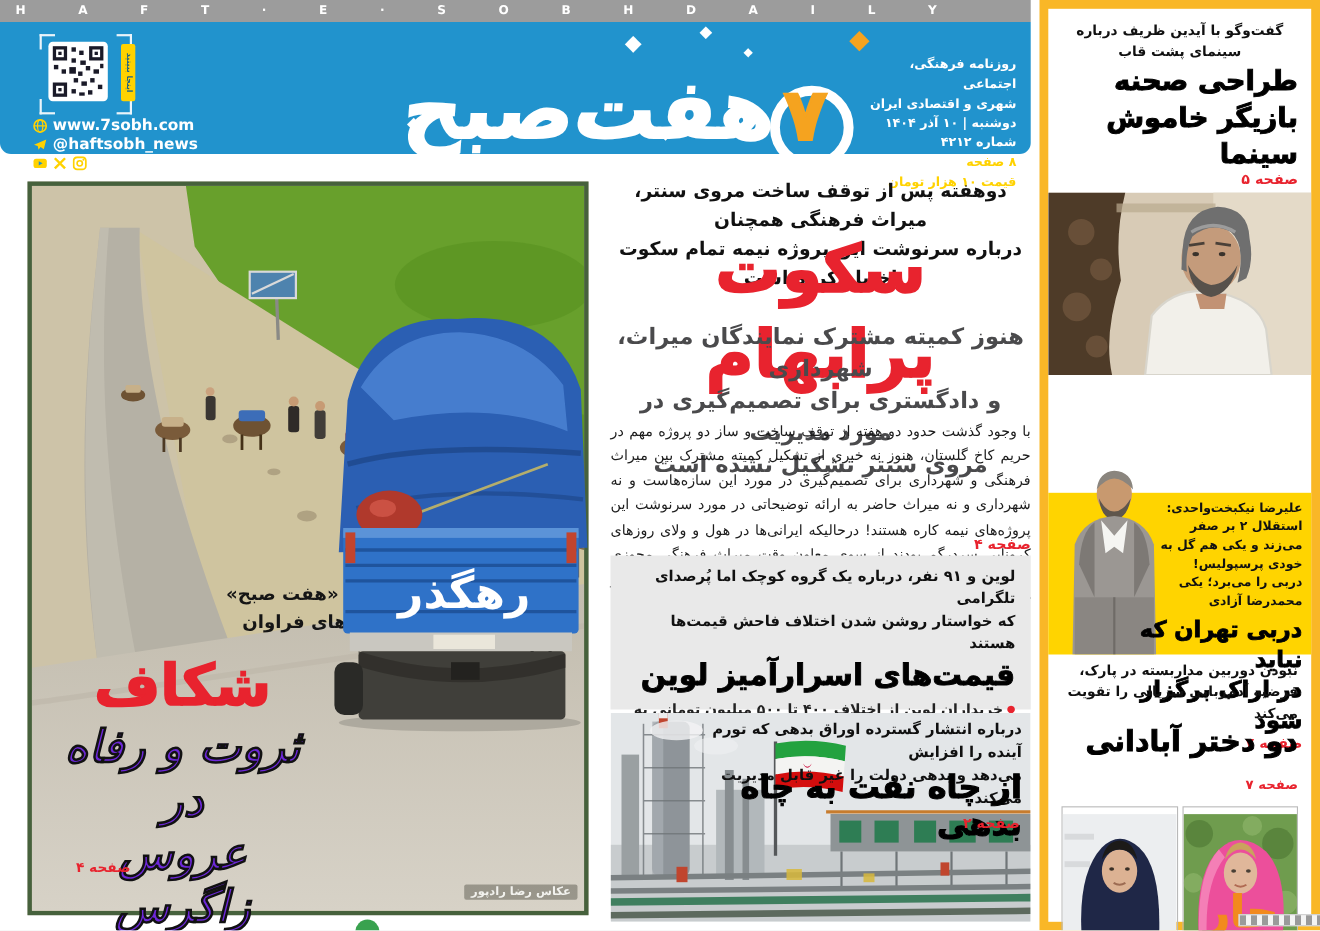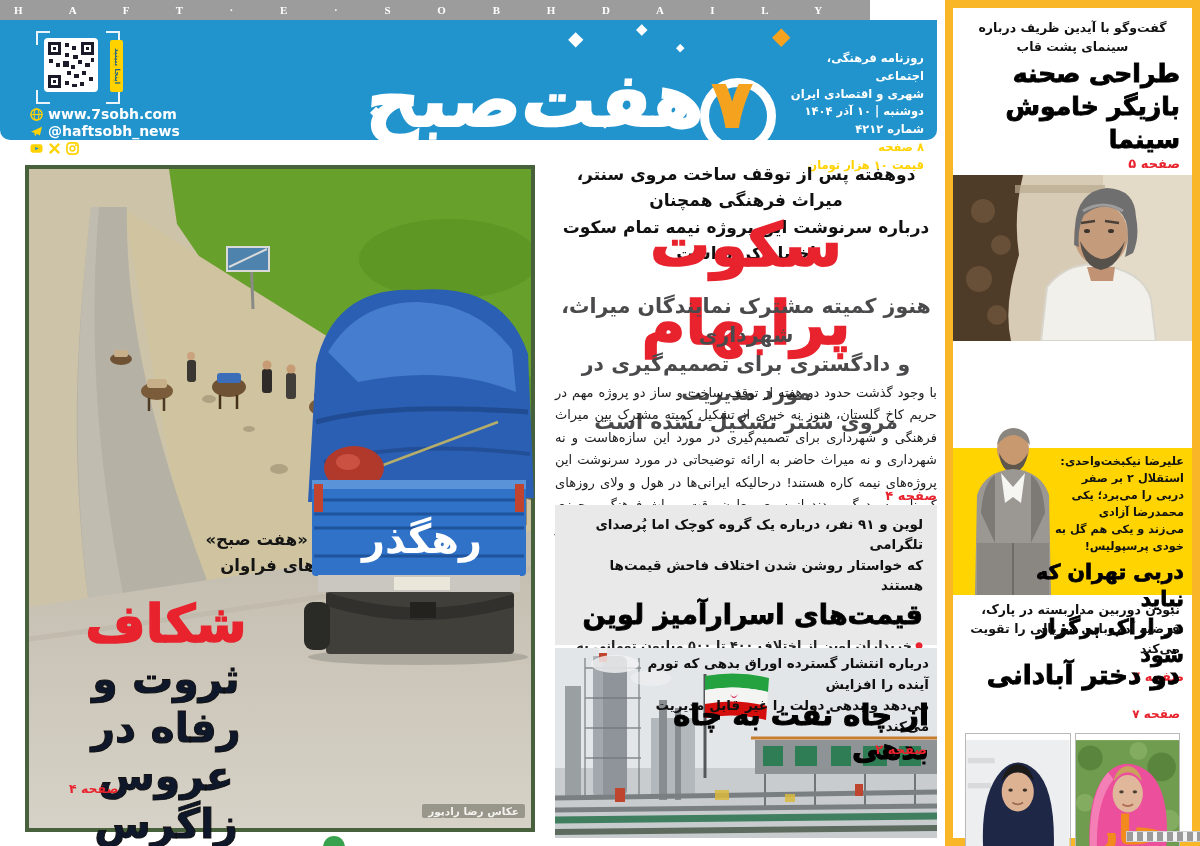--- a/index.html
+++ b/index.html
@@ -1,23 +1,23 @@
 <!DOCTYPE html>
 <html lang="fa"><head>
 <meta charset="utf-8">
 <style>
   html,body{margin:0;padding:0;background:#f2f2f2;}
   .page{position:relative;width:1200px;height:846px;background:#ffffff;overflow:hidden;
         font-family:"DejaVu Sans","Liberation Sans",sans-serif;}
   .abs{position:absolute;}
   .fa{direction:rtl;unicode-bidi:isolate;}
   
-  .topbar{left:0;top:0;width:870px;height:20px;background:#9c9c9c;color:#fff;
+  .topbar{left:0;top:0;width:937px;height:20px;background:#9c9c9c;color:#fff;
           font-size:11px;font-weight:bold;line-height:20px;padding:0 14px;box-sizing:border-box;
-          word-spacing:42px;white-space:nowrap;overflow:hidden;letter-spacing:1px;font-family:Liberation Serif, serif;}
+          word-spacing:42px;white-space:nowrap;overflow:hidden;letter-spacing:1px;}
   .banner{left:0;top:20px;width:937px;height:120px;background:#2193cd;border-radius:0 0 10px 10px;}
   .qrwrap{left:36px;top:14px;width:70px;height:66px;}
   .qrbox{position:absolute;left:8px;top:4px;width:54px;height:54px;background:#fff;border-radius:4px;padding:3px;box-sizing:border-box;}
   .corner{position:absolute;width:12px;height:12px;border:2px solid #eaf4fa;}
   .c-tl{left:0;top:-3px;border-right:none;border-bottom:none;}
   .c-tr{right:-14px;top:-3px;border-left:none;border-bottom:none;}
   .c-bl{left:0;bottom:-4px;border-right:none;border-top:none;}
   .c-br{right:-14px;bottom:-4px;border-left:none;border-top:none;}
   .qrtag{position:absolute;left:74px;top:6px;width:13px;height:52px;background:#ffd200;border-radius:2px;
          color:#1a5f86;font-size:7px;font-weight:bold;writing-mode:vertical-rl;text-align:center;line-height:13px;}
@@ -53,21 +53,21 @@
   .debt{left:555px;top:648px;width:382px;height:190px;overflow:hidden;}
   .debt-k{position:absolute;top:5px;right:8px;width:300px;text-align:right;font-size:13.5px;font-weight:bold;color:#101010;line-height:1.55;}
   .debt-t{position:absolute;top:50px;right:8px;width:300px;text-align:right;font-size:29px;font-weight:bold;color:#000;
           -webkit-text-stroke:1px #000;}
   .debt-p{position:absolute;top:94px;right:10px;}
   
   .ilam{left:25px;top:165px;width:510px;height:667px;border:4px solid #46613c;box-sizing:border-box;background:#c9c2b2;}
   .ilam-k{position:absolute;top:358px;right:28px;width:300px;text-align:right;font-size:16.5px;font-weight:bold;color:#151515;line-height:1.6;}
   .ilam-t{position:absolute;top:425px;left:26px;width:222px;text-align:center;font-weight:bold;line-height:1.18;}
   .ilam-t .red{font-size:52px;color:#e8232e;-webkit-text-stroke:1.5px #e8232e;display:block;}
-  .ilam-t .blk{font-size:41px;color:#0f172a;-webkit-text-stroke:1px #111;display:block;}
+  .ilam-t .blk{font-size:41px;color:#6d28d9;-webkit-text-stroke:1px #111;display:block;font-style:italic;}
   .ilam-p{position:absolute;top:612px;left:40px;font-size:12.5px;}
   .credit{position:absolute;right:6px;bottom:10px;color:#f2f2ee;font-size:10.5px;font-weight:bold;
           background:rgba(40,40,30,.35);padding:1px 6px;border-radius:2px;}
   .trucksvg{position:absolute;left:298px;top:272px;width:240px;height:393px;z-index:3;}
   
   .sidebar{left:945px;top:0;width:255px;height:846px;background:#fff;border:8px solid #f9b727;box-sizing:border-box;}
   .sb-sec{position:relative;width:239px;}
   .sb-k{font-size:12.5px;font-weight:bold;color:#111;text-align:center;line-height:1.55;}
   .sb-t{font-size:25px;font-weight:bold;color:#000;text-align:right;line-height:1.32;-webkit-text-stroke:0.9px #000;}
   .sb-p{font-size:13px;text-align:right;}
@@ -479,22 +479,22 @@
         <path d="M20,172 L22,72 Q30,48 58,46 Q86,48 94,72 L96,172 Z" fill="#9b9793"></path>
         <path d="M46,50 L58,64 L70,50 L66,80 L58,74 L50,80 Z" fill="#f5f5f2"></path>
         <path d="M40,52 Q28,60 26,90 L40,120 Z" fill="#7d7975"></path>
         <path d="M76,52 Q88,60 90,90 L76,120 Z" fill="#7d7975"></path>
         <rect x="22" y="120" width="72" height="52" fill="#8a8682"></rect>
         <line x1="58" y1="120" x2="58" y2="172" stroke="#6f6b67" stroke-width="2"></line>
       </svg>
       <div class="txt fa">
         <div class="k">
           <div>علیرضا نیکبخت‌واحدی: استقلال ۲ بر صفر</div>
+          <div>می‌زند و یکی هم گل به خودی پرسپولیس!</div>
           <div>دربی را می‌برد؛ یکی محمدرضا آزادی</div>
-          <div>می‌زند و یکی هم گل به خودی پرسپولیس!</div>
         </div>
         <div class="t">
           <div>دربی تهران که نباید</div>
           <div>در اراک برگزار شود</div>
         </div>
         <div class="sb-p pageref">صفحه ۷</div>
       </div>
     </div>
 
     <div class="sb-sec pad" style="position:absolute;top:592px;left:0;">

